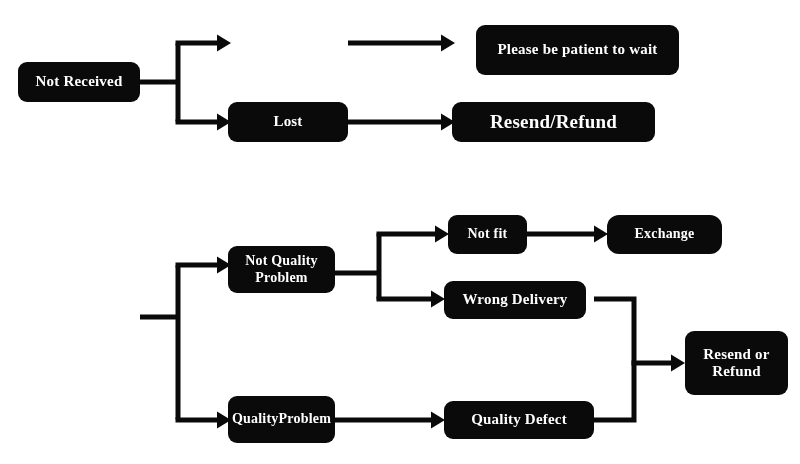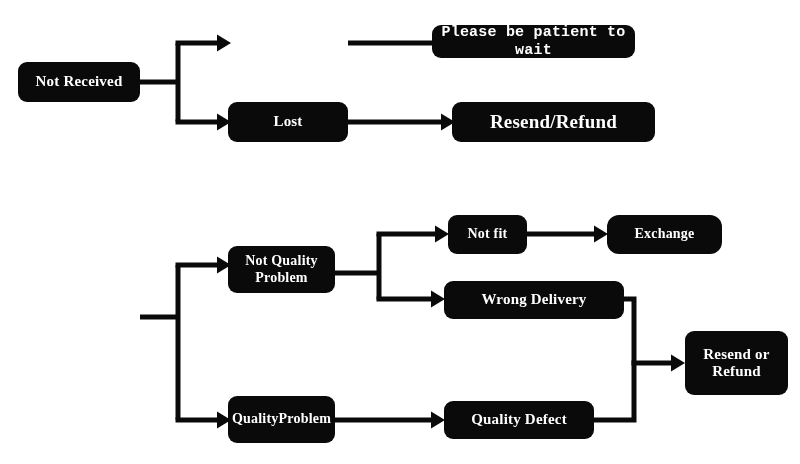--- a/index.html
+++ b/index.html
@@ -114,21 +114,21 @@
 
     <line x1="631.5" y1="363" x2="671" y2="363"></line>
     <polygon class="arrowhead" points="671,354.5 685,363 671,371.5"></polygon>
   </svg>
 
   <div class="node" style="left:18px; top:62px; width:122px; height:40px; font-size:15px;">
     <span>Not Received</span>
   </div>
 
 
-  <div class="node" style="left:432px; top:25px; width:203px; height:33px; font-size:15px;font-family:Liberation Mono, monospace;">
+  <div class="node" style="left:476px; top:25px; width:203px; height:50px; font-size:15px;">
     <span>Please be patient to wait</span>
   </div>
 
   <div class="node" style="left:228px; top:102px; width:120px; height:40px; font-size:15px;text-align:center;">
     <span>Lost</span>
   </div>
 
   <div class="node" style="left:452px; top:102px; width:203px; height:40px; font-size:19px;">
     <span>Resend/Refund</span>
   </div>
@@ -145,21 +145,21 @@
   </div>
 
   <div class="node" style="left:448px; top:215px; width:79px; height:39px; font-size:14px;">
     <span>Not fit</span>
   </div>
 
   <div class="node" style="left:607px; top:215px; width:115px; height:39px; font-size:14px;border-radius:12px;">
     <span>Exchange</span>
   </div>
 
-  <div class="node" style="left:444px; top:281px; width:180px; height:38px; font-size:15px;">
+  <div class="node" style="left:444px; top:281px; width:142px; height:38px; font-size:15px;">
     <span>Wrong Delivery</span>
   </div>
 
   <div class="node" style="left:444px; top:401px; width:150px; height:38px; font-size:15px;align-items:center;">
     <span>Quality Defect</span>
   </div>
 
   <div class="node" style="left:685px; top:331px; width:103px; height:64px; font-size:15px; flex-direction:column;">
     <span>Resend or</span>
     <span>Refund</span>

